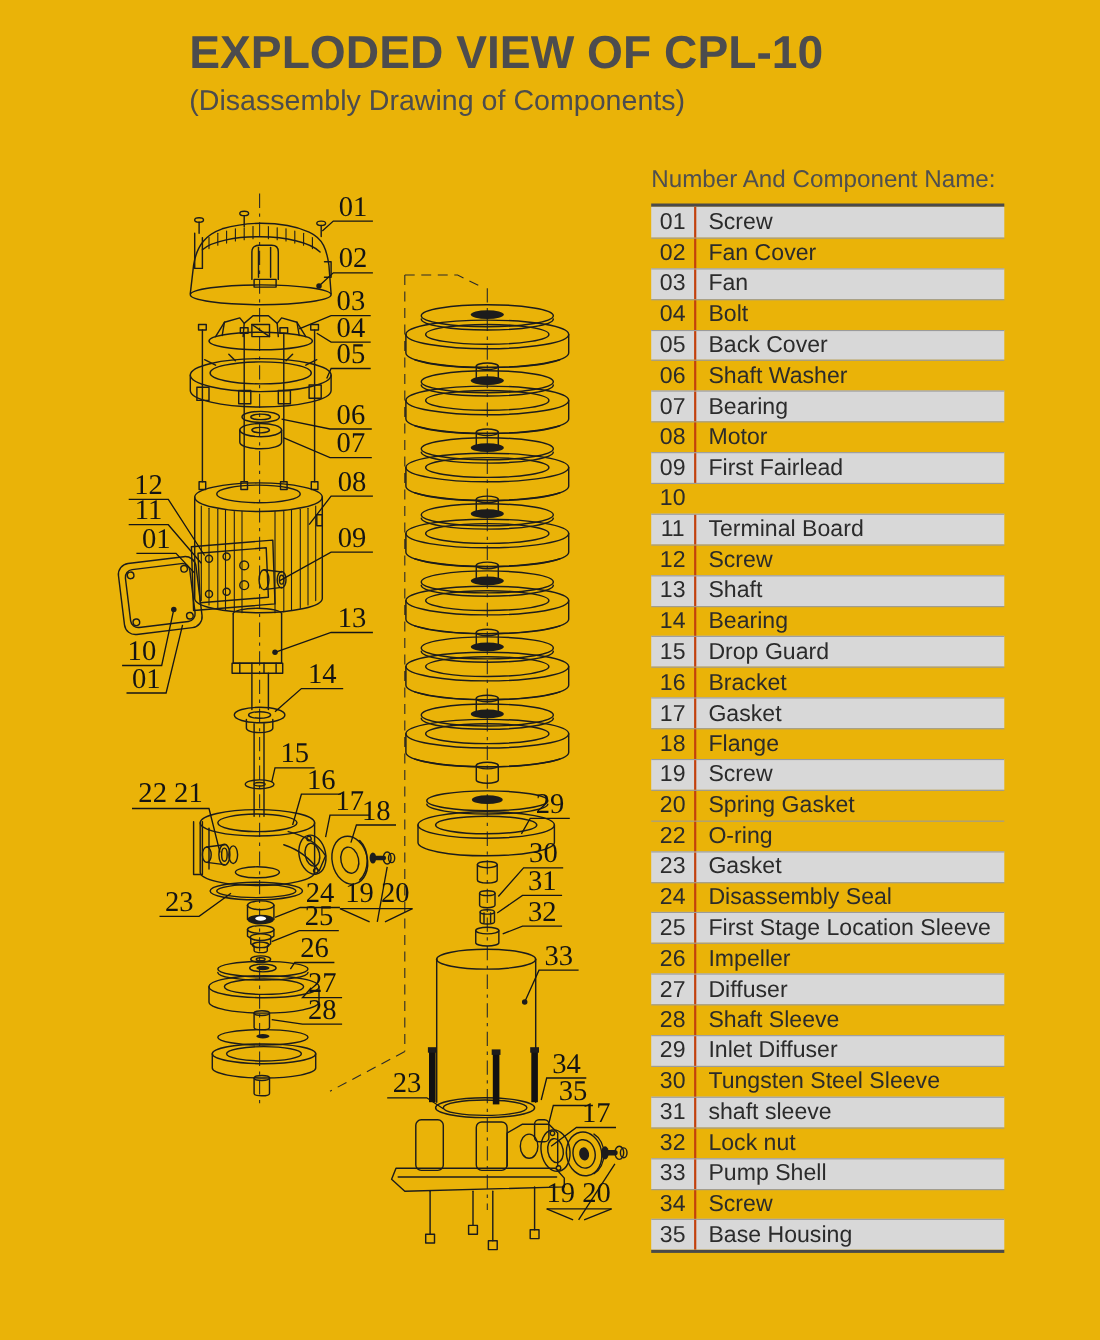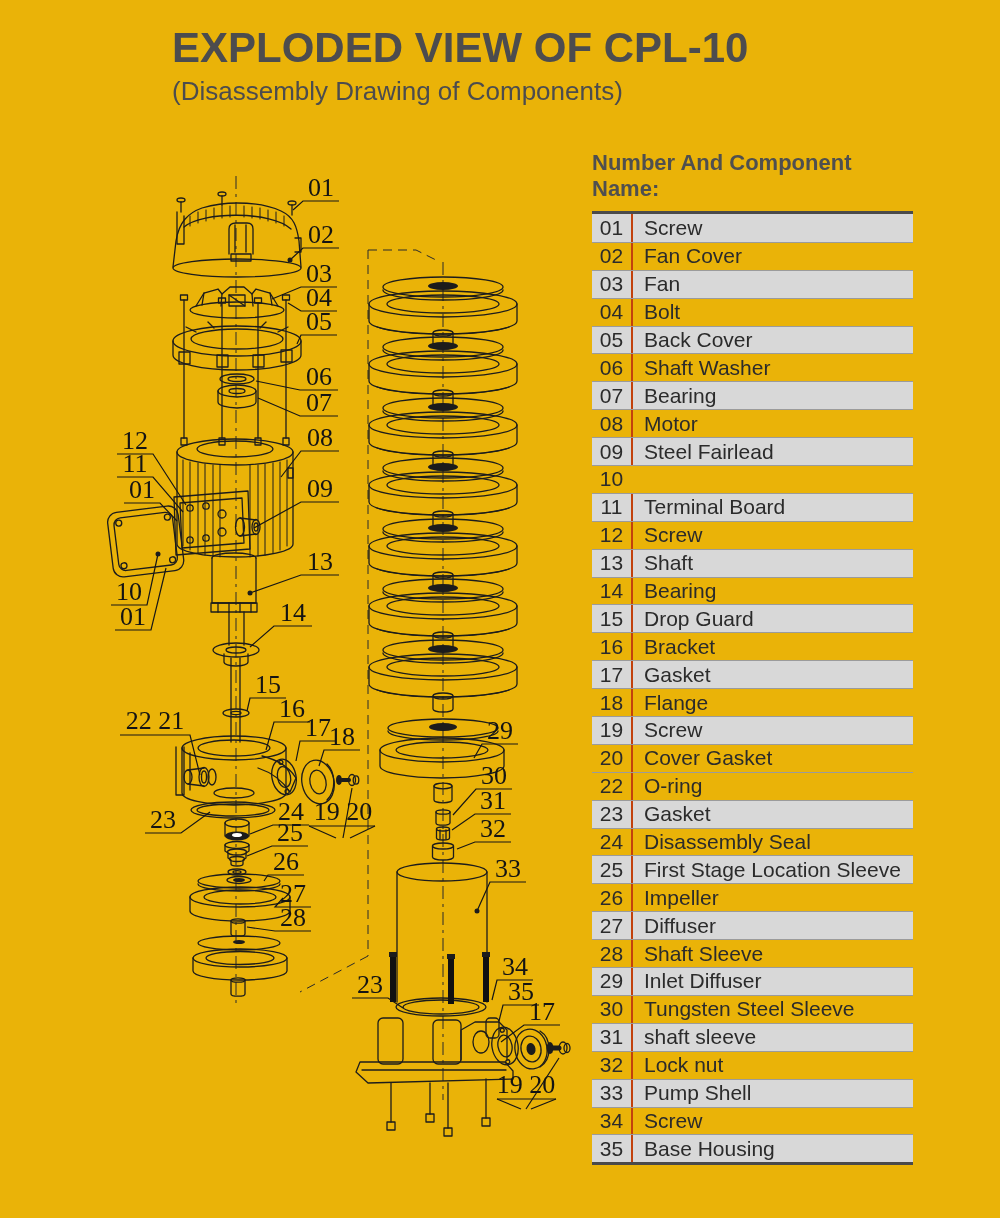--- a/index.html
+++ b/index.html
@@ -10,21 +10,21 @@
   .titleblock h2{font-size:26px;margin:6px 0 0 0;font-weight:normal;}
   svg.diagram{position:absolute;left:0;top:0;}
   .art{stroke:#1c1c1c;fill:none;stroke-width:1.3;stroke-linecap:round;stroke-linejoin:round;}
   .blk{fill:#1c1c1c;stroke:none;}
   .thick{stroke:#111;stroke-width:6;fill:none;}
   .cdash{stroke:#2a2a2a;stroke-width:1;stroke-dasharray:13 5 3 5;fill:none;}
   .dash{stroke:#2a2a2a;stroke-width:1;stroke-dasharray:9 6;fill:none;}
   .callout-line{stroke:#161616;stroke-width:1.2;fill:none;}
   .callout-text{font-family:"Liberation Serif",serif;font-size:26px;fill:#141414;text-anchor:middle;}
   .parts{position:absolute;left:592px;top:150px;width:321px;}
-  .parts .hdr{font-size:22px;font-weight:bold;color:#4f4f4f;}
+  .parts .hdr{font-size:22px;font-weight:normal;color:#4f4f4f;}
   .tbl{margin-top:9px;border-top:3px solid #4a4a4a;border-bottom:3px solid #4a4a4a;}
   .row{display:flex;align-items:stretch;height:27.9px;box-sizing:border-box;
        font-size:21px;color:#2b2b2b;}
   .row + .row{border-top:1px solid #9b9b9b;}
   .row.shade{background:#d8d8d8;}
   .cell{display:flex;align-items:center;}
   .num{width:39px;justify-content:center;flex:none;}
   .name{flex:1;border-left:2px solid #c2410c;padding-left:11px;text-align:right;}
 </style>
 </head>
@@ -512,21 +512,21 @@
         <div class="row shade">
           <div class="cell num">07</div>
           <div class="cell name">Bearing</div>
         </div>
         <div class="row">
           <div class="cell num">08</div>
           <div class="cell name">Motor</div>
         </div>
         <div class="row shade">
           <div class="cell num">09</div>
-          <div class="cell name">Steel Fairlead</div>
+          <div class="cell name">First Fairlead</div>
         </div>
         <div class="row">
           <div class="cell num">10</div>
         </div>
         <div class="row shade">
           <div class="cell num">11</div>
           <div class="cell name">Terminal Board</div>
         </div>
         <div class="row">
           <div class="cell num">12</div>
@@ -555,21 +555,21 @@
         <div class="row">
           <div class="cell num">18</div>
           <div class="cell name">Flange</div>
         </div>
         <div class="row shade">
           <div class="cell num">19</div>
           <div class="cell name">Screw</div>
         </div>
         <div class="row">
           <div class="cell num">20</div>
-          <div class="cell name">Cover Gasket</div>
+          <div class="cell name">Spring Gasket</div>
         </div>
         <div class="row">
           <div class="cell num">22</div>
           <div class="cell name">O-ring</div>
         </div>
         <div class="row shade">
           <div class="cell num">23</div>
           <div class="cell name">Gasket</div>
         </div>
         <div class="row">

